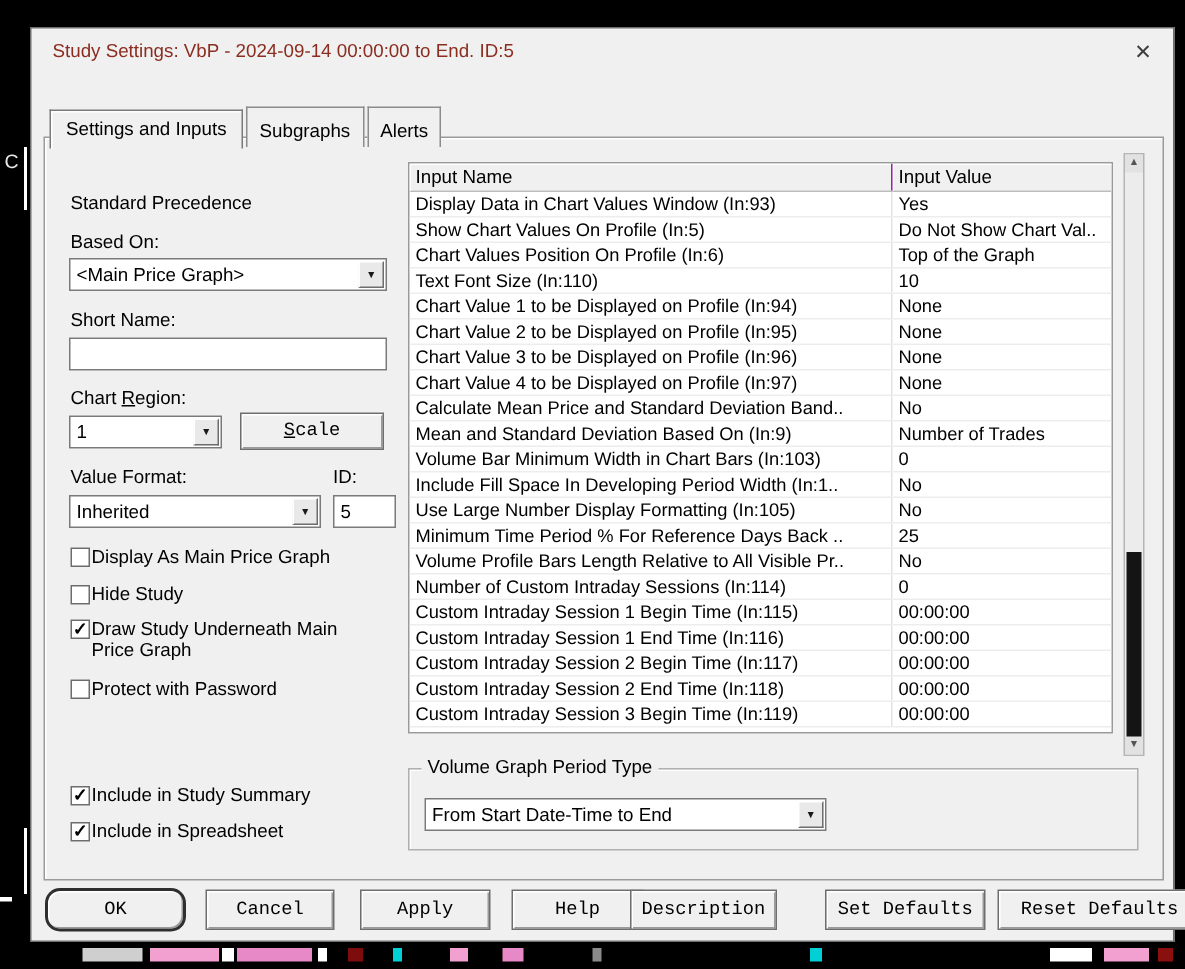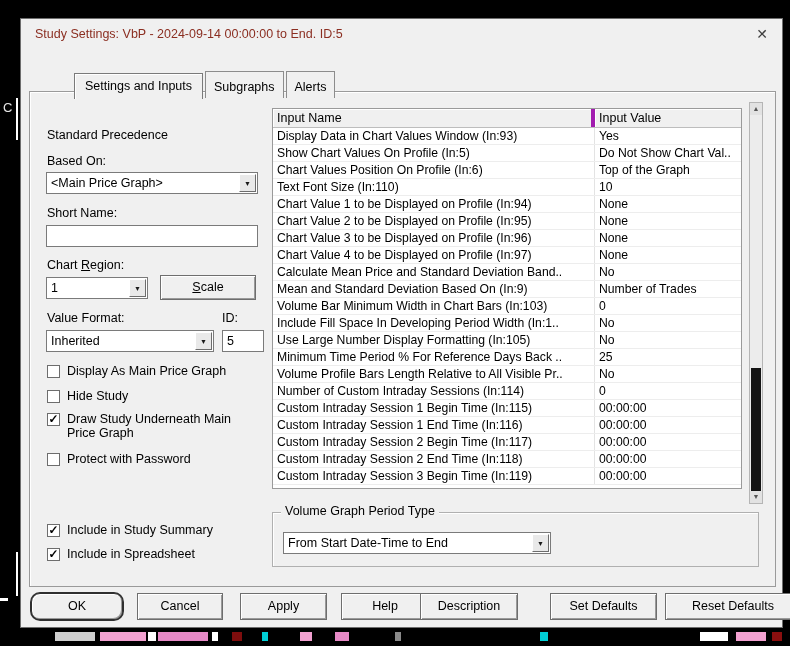--- a/index.html
+++ b/index.html
@@ -14,47 +14,47 @@
   .hdash { position:absolute; left:0; top:598px; width:8px; height:3px; background:#fff; }
   .bottom-strip { position:absolute; left:0; top:630px; width:790px; height:14px; background:#000; }
   .seg { position:absolute; top:2px; height:9px; }
 
   
   .dialog { position:absolute; left:20px; top:18px; width:763px; height:610px; background:#f0f0f0; border:1px solid #6e6e6e; }
   .titlebar { position:absolute; left:0; top:0; right:0; height:30px; }
   .title { position:absolute; left:14px; top:8px; font-size:12.5px; color:#8b2e21; white-space:nowrap; }
   .close { position:absolute; right:8px; top:4px; width:24px; height:22px; text-align:center; line-height:22px; font-size:14px; color:#3f3f3f; cursor:default; }
 
-  .tabs { position:absolute; left:12px; top:52px; display:flex; align-items:flex-end; z-index:3;margin-left:41px; }
+  .tabs { position:absolute; left:12px; top:52px; display:flex; align-items:flex-end; z-index:3; }
   .tab { font-size:12.5px; padding:8px 8px 4px; border:1px solid #8c8c8c; border-bottom:none; background:#f0f0f0; margin-right:2px; position:relative; top:0; }
   .tab.active { padding:5px 10px 6px; border-color:#7a7a7a; box-shadow:inset 1px 1px 0 #fff; top:1px; z-index:4; }
 
   .tabpage { position:absolute; left:8px; top:72px; width:747px; height:496px; background:#f0f0f0; border:1px solid #9a9a9a; box-shadow:inset 1px 1px 0 #fff; }
 
   .label { position:absolute; font-size:12.5px; white-space:nowrap; }
   .u { text-decoration:underline; }
 
   .tfield { position:absolute; background:#fff; border:1px solid #7a7a7a; height:22px; font-size:12.5px; font-family:"Liberation Sans", sans-serif; padding:0 4px; }
   input.tfield { outline:none; }
 
   .combo { position:absolute; background:#fff; border:1px solid #7a7a7a; height:22px; }
   .combo .txt { position:absolute; left:4px; top:3px; right:20px; font-size:12.5px; white-space:nowrap; overflow:hidden; }
   .combo .dbtn { position:absolute; right:1px; top:1px; bottom:1px; width:17px; background:#e9e9e9; border:1px solid; border-color:#fff #6d6d6d #6d6d6d #fff; display:flex; align-items:center; justify-content:center; }
   .combo .dbtn span { font-size:7px; color:#1a1a1a; }
 
-  .push { position:absolute; background:#f0f0f0; border:1px solid #6e6e6e; box-shadow:inset 1px 1px 0 #fff, inset -1px -1px 0 #9a9a9a; font-size:12.5px; font-family:Liberation Sans, sans-serif; text-align:center; cursor:default; }
-
-  .cbrow { position:absolute; display:flex; gap:7px; font-size:12.5px; align-items:flex-start; }
+  .push { position:absolute; background:#f0f0f0; border:1px solid #6e6e6e; box-shadow:inset 1px 1px 0 #fff, inset -1px -1px 0 #9a9a9a; font-size:12.5px; font-family:Liberation Mono, monospace; text-align:center; cursor:default; }
+
+  .cbrow { position:absolute; display:flex; gap:1px; font-size:12.5px; align-items:flex-start; }
   .cbbox { width:13px; height:13px; flex:none; background:#fff; border:1px solid #6d6d6d; margin-top:1px; position:relative; font-size:12px; font-weight:bold; line-height:11px; text-align:center; color:#000; }
   .cbrow .cblabel { max-width:165px; }
 
   
   .table { position:absolute; left:242px; top:16px; width:470px; height:381px; background:#fff; border:1px solid #9a9a9a; overflow:hidden; }
   .thead { display:flex; height:19px; background:#f0f0f0; border-bottom:1px solid #bdbdbd; }
-  .th { font-size:12.5px; padding:2px 4px; box-shadow:inset 1px 1px 0 #fff; border-right:4px solid #a21caf; white-space:nowrap; overflow:hidden; }
+  .th { font-size:12.5px; padding:2px 4px; box-shadow:inset 1px 1px 0 #fff; border-right:1px solid #a21caf; white-space:nowrap; overflow:hidden; }
   .th.tname { width:322px; }
   .th.tvalue { flex:1; border-right:none; }
   .trow { display:flex; height:17px; border-bottom:1px solid #ededed; }
   .tcell { font-size:12.2px; padding:1px 4px; white-space:nowrap; overflow:hidden; }
   .tcell.tname { width:322px; border-right:1px solid #e3e3e3; }
   .tcell.tvalue { flex:1; }
 
   .vscroll { position:absolute; left:719px; top:10px; width:14px; height:402px; background:#ececec; border:1px solid #b5b5b5; }
   .sarrow { position:absolute; left:0; right:0; height:12px; text-align:center; font-size:7px; color:#555; line-height:12px; background:#e2e2e2; }
   .sarrow.up { top:0; }

